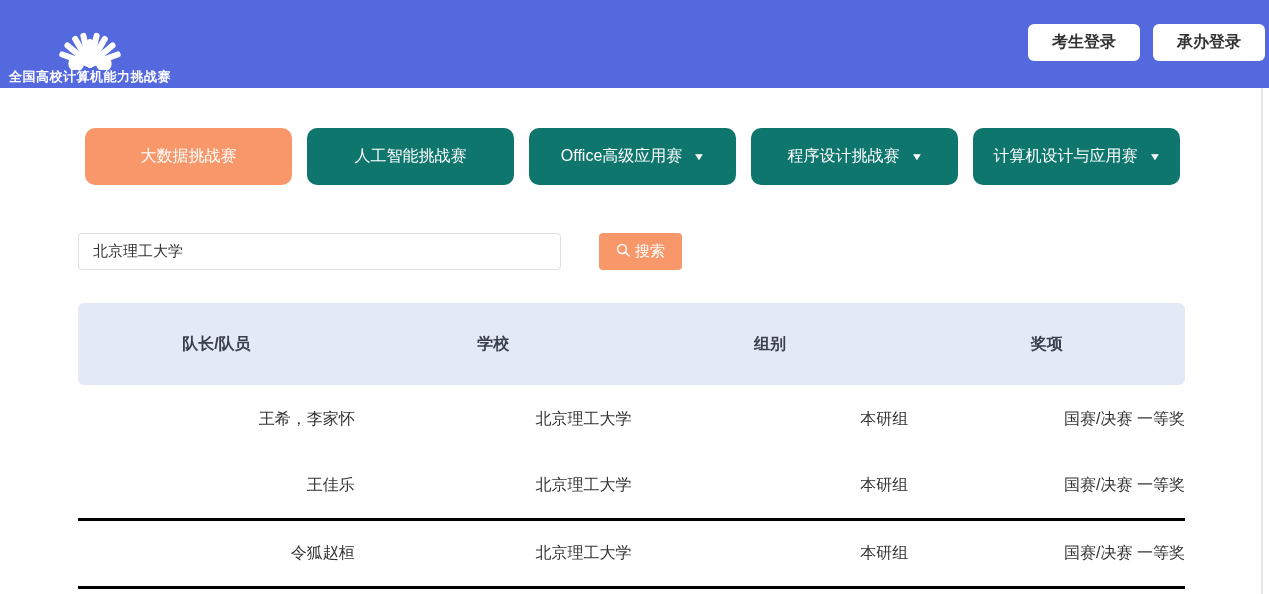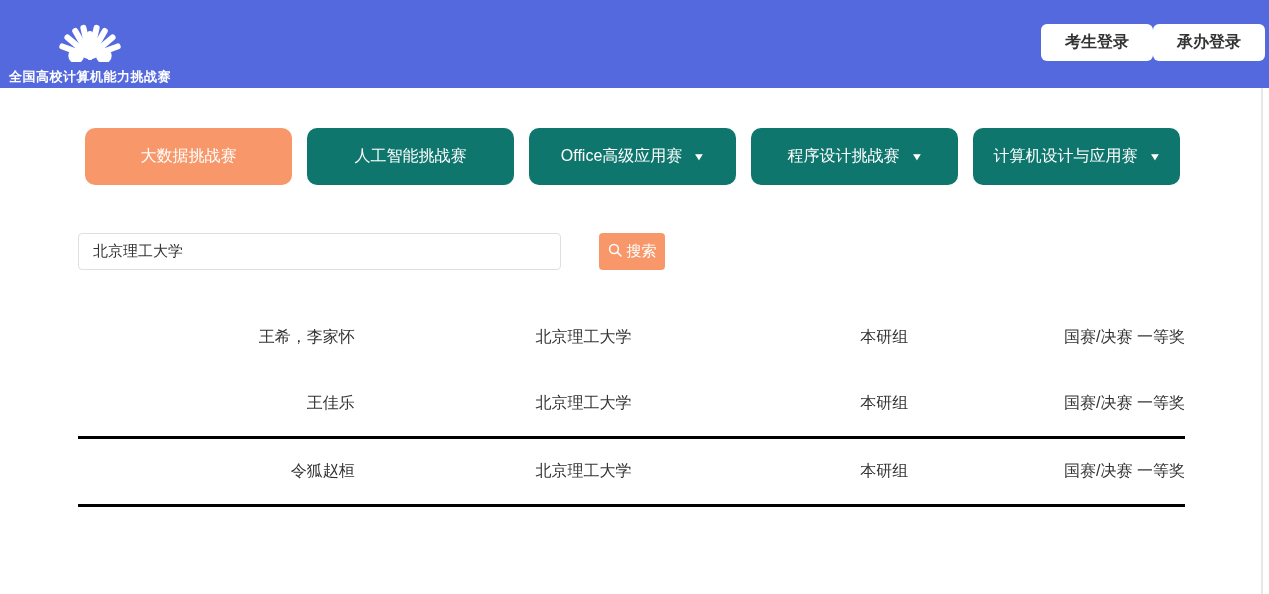--- a/index.html
+++ b/index.html
@@ -3,28 +3,28 @@
 <meta charset="utf-8">
 <style>
   * { margin: 0; padding: 0; box-sizing: border-box; }
   html,body { width: 1269px; height: 594px; background: #fff;
     font-family: "Liberation Sans", "DejaVu Sans", sans-serif; overflow: hidden; }
 
   
   .navbar { position: relative; width: 100%; height: 88px; background: #5569DE;
     display: flex; align-items: center; }
   .brand { position: absolute; left: 0; top: 2px; width: 180px; height: 84px;
-    display: flex; flex-direction: column; align-items: center; justify-content: space-between; cursor: pointer; }
+    display: flex; flex-direction: column; align-items: center; justify-content: flex-end; cursor: pointer; }
   .brand svg { display: block; margin-top: 4px; }
   .brand-title { color: #fff; font-size: 13px; font-weight: bold; letter-spacing: .5px;
     white-space: nowrap; margin-top: -2px; }
   .nav-links { display: flex; align-items: center; gap: 27px; margin-left: 195px; }
   .nav-link { color: #fff; font-size: 16px; font-weight: bold; cursor: pointer; white-space: nowrap; }
   .nav-link.highlight { color: #F01A1A; }
-  .nav-actions { position: absolute; right: 4px; top: 24px; display: flex; }
+  .nav-actions { position: absolute; right: 4px; top: 24px; display: flex; gap: 13px; }
   .login-btn { background: #fff; color: #333; border: none; border-radius: 6px;
     height: 37px; padding: 0 24px; font-size: 16px; font-weight: bold; cursor: pointer;
     font-family: inherit; }
 
   
   .page { position: relative; padding: 40px 0 0 78px; }
   .right-edge { position: absolute; top: 88px; right: 6px; bottom: 0; width: 2px;
     background: #e7e7e7; height: 506px; position: fixed; }
 
   
@@ -33,21 +33,21 @@
     background: #0f766e; color: #fff; font-size: 16px; cursor: pointer;
     display: flex; align-items: center; justify-content: center; gap: 12px;
     font-family: inherit; }
   .tab.active { background: #F8986A; }
   .caret { font-size: 10px; transform: scaleX(1.3); display: inline-block; }
 
   
   .search-row { display: flex; align-items: center; margin-top: 48px; }
   .search-input { width: 483px; height: 37px; border: 1px solid #DCDFE6; border-radius: 4px;
     padding: 0 14px; font-size: 15px; color: #333; outline: none; font-family: inherit; }
-  .search-btn { margin-left: 38px; width: 66px; height: 37px; background: #F8986A; color: #fff;
+  .search-btn { margin-left: 38px; width: 83px; height: 37px; background: #F8986A; color: #fff;
     border: none; border-radius: 4px; font-size: 15px; cursor: pointer;
     display: flex; align-items: center; justify-content: center; gap: 5px; font-family: inherit; }
 
   
   .table { width: 1107px; margin-top: 33px; }
   .thead { height: 82px; background: #E4E9F6; border-radius: 6px;
     display: flex; align-items: center; }
   .th { width: 25%; text-align: center; font-size: 16px; font-weight: bold; color: #3a3f4a; }
   .tr { height: 68px; display: flex; align-items: center; }
   .tr + .tr { border-top: none; }
@@ -116,20 +116,26 @@
         <svg width="14" height="14" viewBox="0 0 14 14" aria-hidden="true">
           <circle cx="6" cy="6" r="4.4" fill="none" stroke="#ffffff" stroke-width="1.5"></circle>
           <line x1="9.4" y1="9.4" x2="13" y2="13" stroke="#ffffff" stroke-width="1.5" stroke-linecap="round"></line>
         </svg>
       </span>
       <span>搜索</span>
     </button>
   </div>
 
   <div class="table">
+    <div class="thead">
+      <div class="th">队长/队员</div>
+      <div class="th">学校</div>
+      <div class="th">组别</div>
+      <div class="th">奖项</div>
+    </div>
 
     <div class="tr">
       <div class="td">王希，李家怀</div>
       <div class="td">北京理工大学</div>
       <div class="td">本研组</div>
       <div class="td">国赛/决赛 一等奖</div>
     </div>
 
     <div class="tr divided">
       <div class="td">王佳乐</div>

